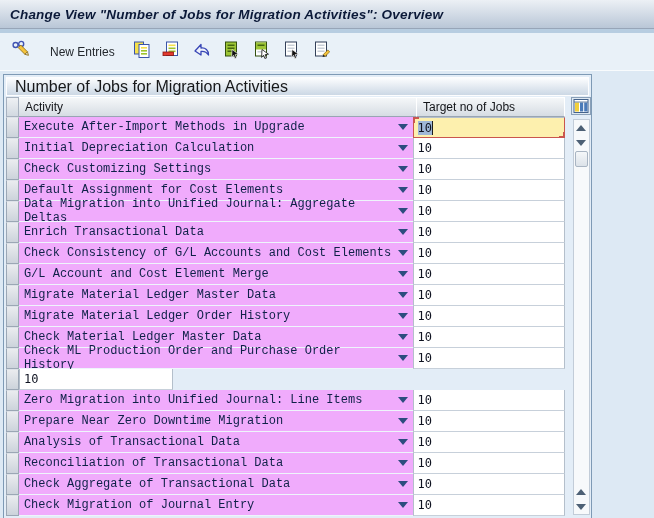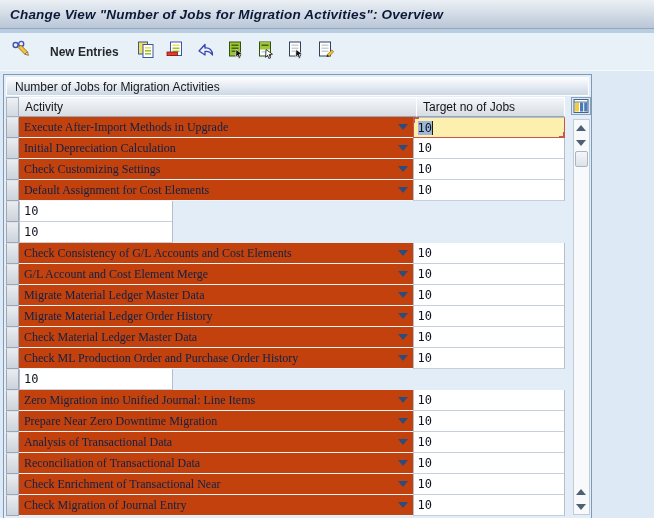--- a/index.html
+++ b/index.html
@@ -11,45 +11,45 @@
             display:flex;align-items:center;padding:0 10px;box-sizing:border-box;}
   .titlebar .title{font-style:italic;font-weight:bold;font-size:13.5px;color:#0b1938;letter-spacing:.2px;}
 
   .tb-sep{height:4px;background:#b7cde1;}
 
   
   .toolbar{height:37px;background:#e9f1f8;display:flex;align-items:center;padding-left:8px;
            border-bottom:1px solid #f8fbfd;}
   .tool-btn{height:26px;min-width:24px;display:flex;align-items:center;justify-content:center;
             margin-right:4px;border:1px solid transparent;border-radius:2px;}
-  .new-entries{font-size:12px;color:#23282d;padding:0 6px;margin:0 8px 0 6px;height:24px;display:flex;align-items:center;font-weight:bold;}
+  .new-entries{font-size:12px;color:#23282d;padding:0 6px;margin:0 8px 0 6px;height:24px;display:flex;align-items:center;}
 
   
   .table-box{position:absolute;left:3px;top:74px;width:589px;height:446px;border:1px solid #7e9ab5;
              background:#e3edf7;box-sizing:border-box;padding:2px;overflow:hidden;}
   .group-header{height:19px;background:linear-gradient(#fcfdfe,#ccd8e5);border:1px solid #fdfdfe;
-                display:flex;align-items:center;padding-left:8px;font-size:12px;color:#17181a;box-sizing:border-box;}
+                display:flex;align-items:center;padding-left:8px;font-size:16px;color:#17181a;box-sizing:border-box;}
   .table-area{display:flex;margin-top:1px;height:418px;}
 
   .grid{width:559px;}
   .header-row{display:flex;height:20px;}
   .sel-stub{width:13px;box-sizing:border-box;background:linear-gradient(#eff1f4,#d2d9e1);
             border:1px solid #a7b1bf;}
   .col-head{background:linear-gradient(#f5f7f9,#d6dce3);border-top:1px solid #fff;border-right:1px solid #fff;
             border-bottom:1px solid #99a5b3;font-size:12px;color:#121418;display:flex;align-items:center;
             padding-left:6px;box-sizing:border-box;}
   .col-head.activity{width:398px;}
   .col-head.target{width:148px;}
 
   .row{display:flex;height:21px;}
   .row-sel{width:13px;box-sizing:border-box;background:linear-gradient(#eaecef,#ccd3db);
            border:1px solid #9ba7b5;border-top-color:#dde2e8;}
-  .cell-activity{width:398px;box-sizing:border-box;background:#c2410c;border-bottom:1px solid #eef5fb;
+  .cell-activity{width:398px;box-sizing:border-box;background:#f0abfc;border-bottom:1px solid #eef5fb;
                  display:flex;align-items:center;padding-left:5px;
-                 font-family:Liberation Serif, serif;font-size:12px;color:#0f2148;text-align:center;}
+                 font-family:Liberation Mono, monospace;font-size:12px;color:#0f2148;}
   .dd-arrow{margin-left:auto;margin-right:5px;width:0;height:0;
             border-left:5px solid transparent;border-right:5px solid transparent;border-top:6px solid #2c4c7e;}
   .cell-target{width:154px;box-sizing:border-box;background:#ffffff;border-left:1px solid #b4bfcb;
                border-right:1px solid #b4bfcb;border-bottom:1px solid #c7d0da;
                display:flex;align-items:center;padding-left:4px;
                font-family:"DejaVu Sans Mono","Liberation Mono",monospace;font-size:12px;color:#0e1220;}
   .row:first-of-type .cell-target{border-top:1px solid #b4bfcb;}
   .cell-target.focused{background:#fdf0ae;border:1px solid #c9564e;position:relative;}
   .cell-target.focused::before{content:"";position:absolute;left:-1px;top:-1px;width:4px;height:4px;
                border-left:2px solid #c9564e;border-top:2px solid #c9564e;}
@@ -225,24 +225,32 @@
             <div class="row">
               <div class="row-sel"></div>
               <div class="cell-activity">
                 <span>Default Assignment for Cost Elements</span>
                 <span class="dd-arrow"></span>
               </div>
               <div class="cell-target">10</div>
             </div>
             <div class="row">
               <div class="row-sel"></div>
-              <div class="cell-target">10</div>
-            </div>
-            <div class="row">
-              <div class="row-sel"></div>
+              <div class="cell-activity">
+                <span>Data Migration into Unified Journal: Aggregate Deltas</span>
+                <span class="dd-arrow"></span>
+              </div>
+              <div class="cell-target">10</div>
+            </div>
+            <div class="row">
+              <div class="row-sel"></div>
+              <div class="cell-activity">
+                <span>Enrich Transactional Data</span>
+                <span class="dd-arrow"></span>
+              </div>
               <div class="cell-target">10</div>
             </div>
             <div class="row">
               <div class="row-sel"></div>
               <div class="cell-activity">
                 <span>Check Consistency of G/L Accounts and Cost Elements</span>
                 <span class="dd-arrow"></span>
               </div>
               <div class="cell-target">10</div>
             </div>
@@ -318,21 +326,21 @@
               <div class="row-sel"></div>
               <div class="cell-activity">
                 <span>Reconciliation of Transactional Data</span>
                 <span class="dd-arrow"></span>
               </div>
               <div class="cell-target">10</div>
             </div>
             <div class="row">
               <div class="row-sel"></div>
               <div class="cell-activity">
-                <span>Check Enrichment of Transactional Near</span>
+                <span>Check Aggregate of Transactional Data</span>
                 <span class="dd-arrow"></span>
               </div>
               <div class="cell-target">10</div>
             </div>
             <div class="row">
               <div class="row-sel"></div>
               <div class="cell-activity">
                 <span>Check Migration of Journal Entry</span>
                 <span class="dd-arrow"></span>
               </div>

